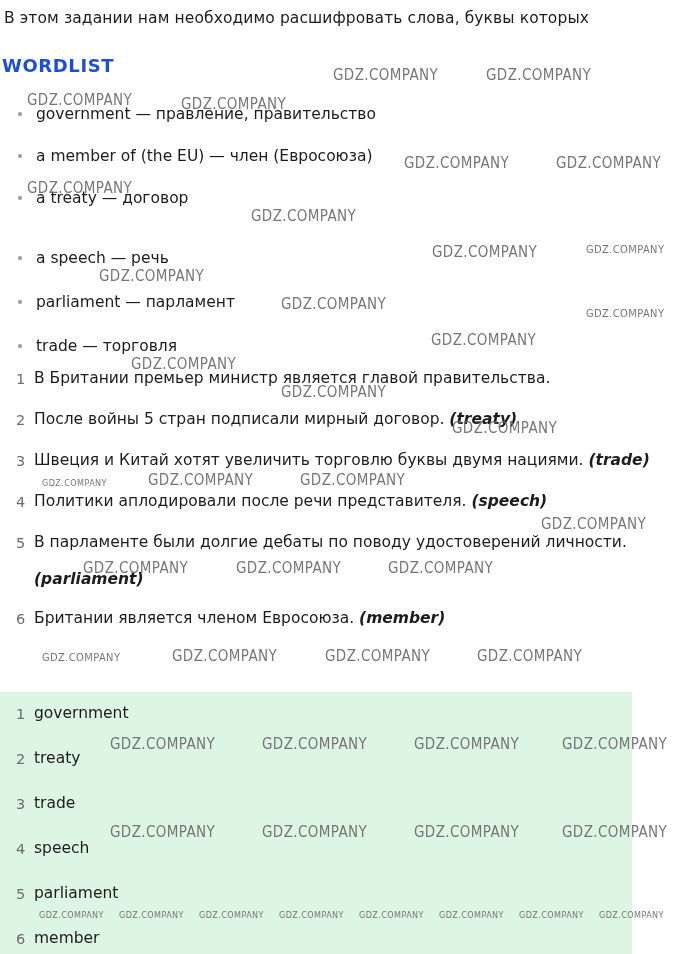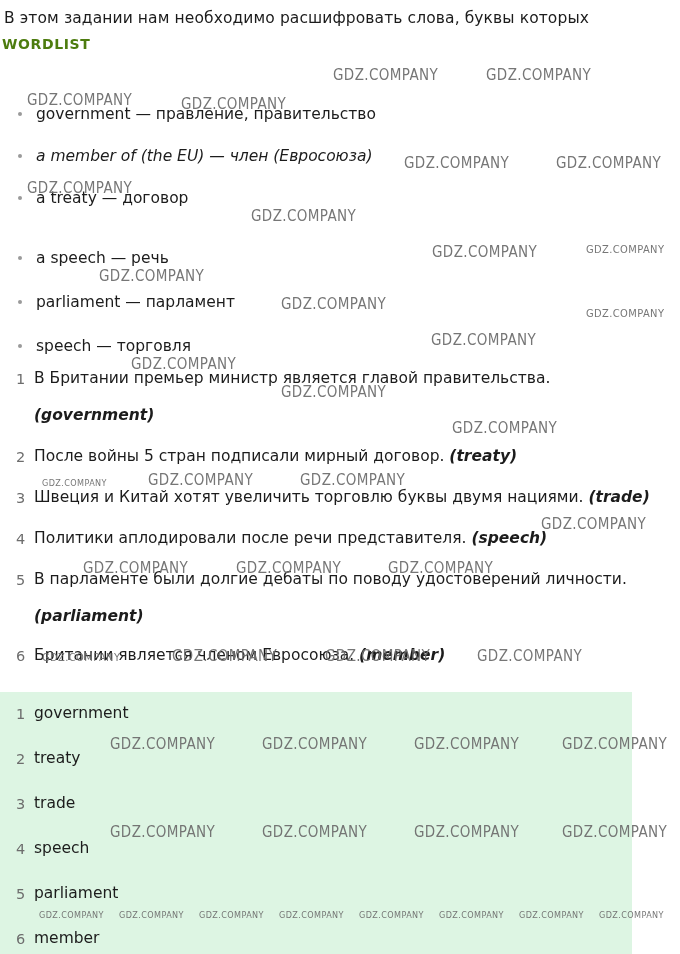--- a/index.html
+++ b/index.html
@@ -29,25 +29,25 @@
     width: 660px;
     font-size: 15.5px;
     line-height: 20px;
     color: #1c1c1c;
     letter-spacing: 0.1px;
   }
 
   .wordlist-title {
     position: absolute;
     left: 2px;
-    top: 36px;
-    font-size: 14px;
+    top: 55px;
+    font-size: 18px;
     font-weight: bold;
     letter-spacing: 0.6px;
-    color: #4d7c0f;
+    color: #1d4ed8;
   }
 
   ul.wordlist {
     position: absolute;
     left: 0px;
     top: 104px;
     width: 660px;
     margin: 0;
     padding: 0;
     list-style: none;
@@ -134,48 +134,47 @@
 
   <div class="intro">В этом задании нам необходимо расшифровать слова, буквы которых</div>
 
   <div class="wordlist-title">WORDLIST</div>
 
   <ul class="wordlist">
     <li>
       <span class="bullet"></span>
       <span>government — правление, правительство</span>
     </li>
-    <li style="margin-top:22px;font-style:italic;">
+    <li style="margin-top:22px;">
       <span class="bullet"></span>
       <span>a member of (the EU) — член (Евросоюза)</span>
     </li>
     <li style="margin-top:22px;">
       <span class="bullet"></span>
       <span>a treaty — договор</span>
     </li>
     <li style="margin-top:40px;">
       <span class="bullet"></span>
       <span>a speech — речь</span>
     </li>
     <li style="margin-top:24px;">
       <span class="bullet"></span>
       <span>parliament — парламент</span>
     </li>
     <li style="margin-top:24px;">
       <span class="bullet"></span>
-      <span>speech — торговля</span>
+      <span>trade — торговля</span>
     </li>
   </ul>
 
   <div class="sentences">
 
     <div class="sentence">
       <span class="num">1</span>
       <span>В Британии премьер министр является главой правительства.</span>
-      <div class="ans" style="margin-top:16px;">(government)</div>
     </div>
 
     <div class="sentence" style="margin-top:20px;">
       <span class="num">2</span>
       <span>После войны 5 стран подписали мирный договор.</span>
       <span class="ans">(treaty)</span>
     </div>
 
     <div class="sentence" style="margin-top:20px;">
       <span class="num">3</span>

